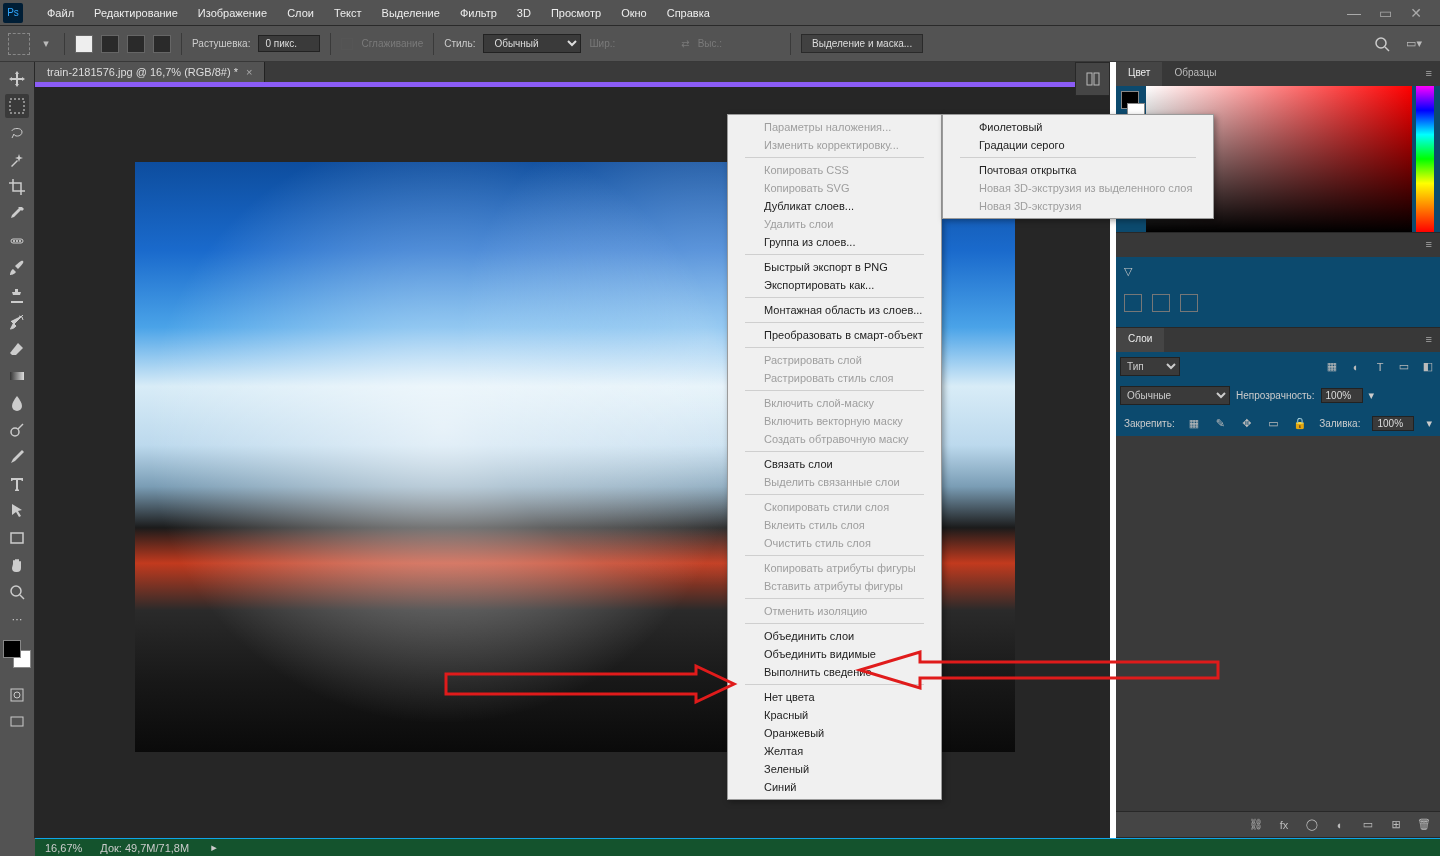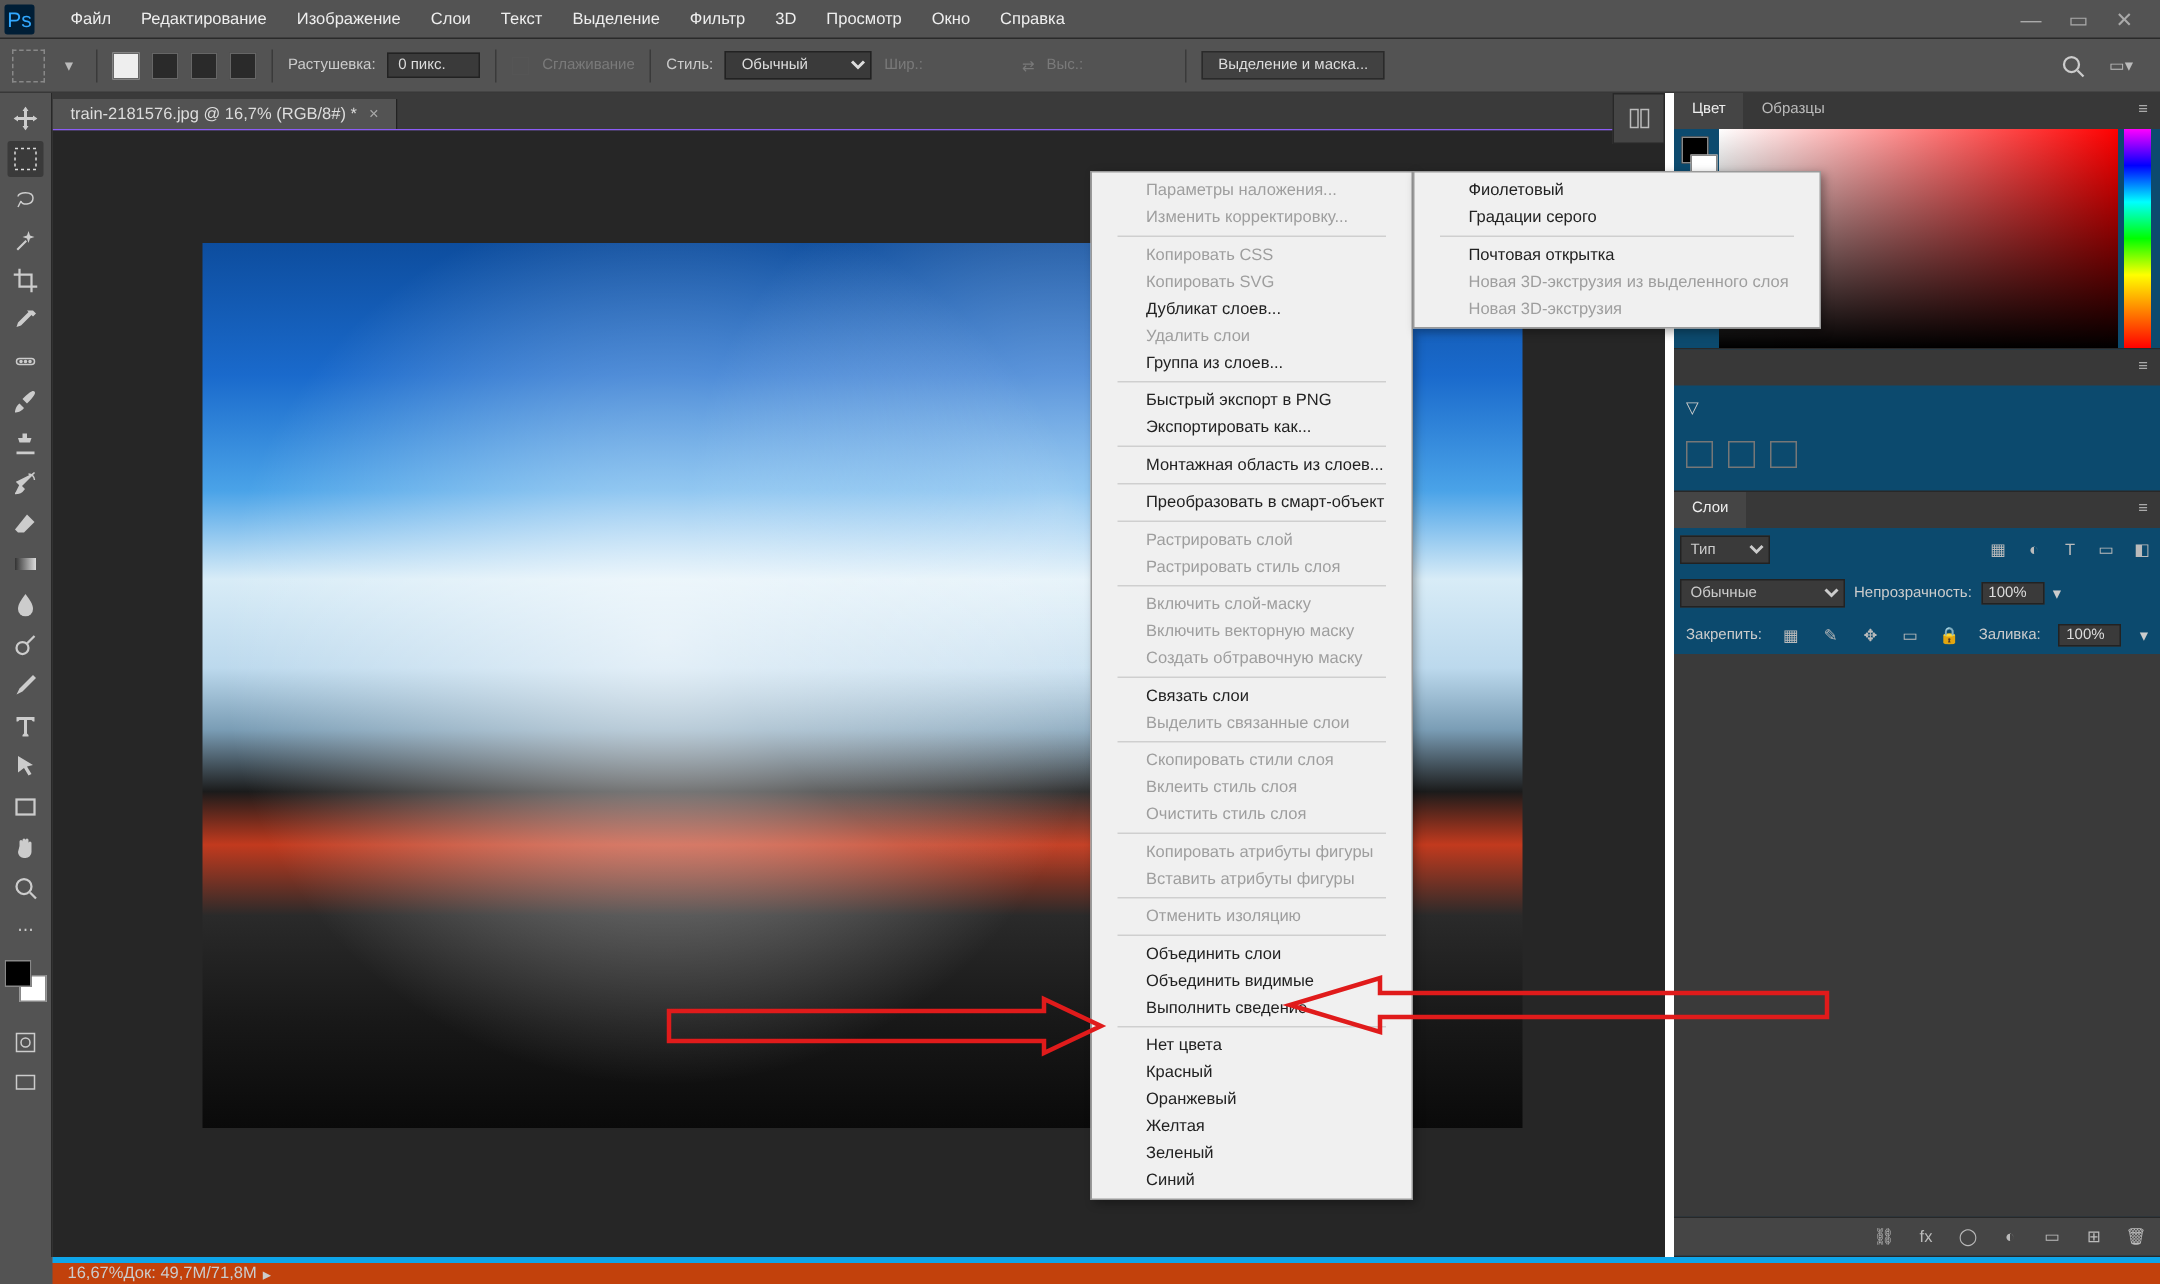--- a/index.html
+++ b/index.html
@@ -1,33 +1,33 @@
 <!DOCTYPE html>
 <html><head>
 <meta charset="utf-8">
 <style>
 *{margin:0;padding:0;box-sizing:border-box;font-family:"Segoe UI",Tahoma,sans-serif;font-size:11px;user-select:none}
 body{background:#535353;width:1440px;height:856px;overflow:hidden;position:relative;color:#ccc}
 .menubar{height:26px;background:#535353;display:flex;align-items:center;padding-left:3px;border-bottom:1px solid #2a2a2a}
-.ps-logo{width:20px;height:20px;background:#001e36;color:#31a8ff;display:flex;align-items:center;justify-content:center;font-weight:normal;font-size:14px;margin-right:14px;border-radius:2px}
+.ps-logo{width:20px;height:20px;background:#001e36;color:#31a8ff;display:flex;align-items:center;justify-content:center;font-weight:normal;font-size:10px;margin-right:14px;border-radius:2px}
 .menubar span[data-name^="menu-"]{padding:0 10px;color:#eee;cursor:default}
 .winctrl{margin-left:auto;display:flex;gap:18px;padding-right:18px;color:#aaa}
 .winctrl span{font-size:14px}
 .optbar{height:36px;background:#535353;display:flex;align-items:center;padding:0 8px;gap:8px;border-bottom:1px solid #383838}
 .opt-tool{width:22px;height:22px;border:1px dashed #888}
 .opt-sep{width:1px;height:22px;background:#3a3a3a;margin:0 2px}
 .opt-sq{width:18px;height:18px;background:#2a2a2a;border:1px solid #666}
 .opt-lbl{color:#ccc;font-size:10px}
 .opt-input{background:#3a3a3a;border:1px solid #222;color:#ddd;padding:2px 6px;font-size:10px;width:62px}
 .opt-select{background:#3a3a3a;border:1px solid #222;color:#ddd;padding:2px 6px;font-size:10px;width:98px}
 .opt-dis{color:#7a7a7a;font-size:10px}
 .opt-btn{background:#414141;border:1px solid #2a2a2a;color:#ddd;padding:3px 10px;font-size:10px}
 .opt-right{margin-left:auto;display:flex;gap:16px;align-items:center;padding-right:10px}
 .icon16{width:16px;height:16px;display:inline-flex;align-items:center;justify-content:center;color:#bbb}
-.tabbar{height:25px;background:#3a3a3a;display:flex;align-items:flex-end;margin-left:35px;border-bottom:1px solid #8b5cf6}
+.tabbar{height:25px;background:#3a3a3a;display:flex;align-items:center;margin-left:35px;border-bottom:5px solid #8b5cf6}
 .doctab{background:#535353;padding:4px 12px;display:flex;align-items:center;gap:8px;color:#ddd;font-size:11px;border-right:1px solid #222}
 .doctab .x{color:#aaa}
 .toolbar{position:absolute;left:0;top:62px;width:35px;bottom:18px;background:#535353;border-right:1px solid #282828;display:flex;flex-direction:column;align-items:center;padding-top:5px;gap:3px}
 .tool{width:24px;height:24px;display:flex;align-items:center;justify-content:center;color:#ccc;border-radius:2px;position:relative}
 .tool.active{background:#3a3a3a}
 .tool svg{width:16px;height:16px}
 .colorsw{width:28px;height:28px;position:relative;margin-top:6px}
 .colorsw .fg{width:18px;height:18px;background:#000;border:1px solid #888;position:absolute;top:0;left:0}
 .colorsw .bg{width:18px;height:18px;background:#fff;border:1px solid #888;position:absolute;bottom:0;right:0}
 .editmodes{margin-top:12px;display:flex;flex-direction:column;gap:3px}
@@ -52,21 +52,21 @@
 .mini-ic{width:18px;height:18px;border:1px solid #777}
 .layer-panel{flex:1;display:flex;flex-direction:column}
 .lyr-opts{padding:5px 4px;display:flex;align-items:center;gap:6px}
 .lyr-opts select{background:#3a3a3a;border:1px solid #222;color:#ccc;font-size:10px;padding:2px;flex:none}
 .lyr-ico-row{display:flex;gap:8px;margin-left:auto}
 .lyr-lbl{color:#ccc;font-size:10px}
 .lyr-val{background:#3a3a3a;border:1px solid #222;color:#ddd;font-size:10px;padding:1px 4px;width:42px}
 .lyr-lock-row{padding:5px 8px;display:flex;align-items:center;gap:12px}
 .lyr-list{flex:1;background:#3a3a3a}
 .lyr-foot{height:26px;background:#454545;border-top:1px solid #282828;display:flex;align-items:center;justify-content:flex-end;gap:12px;padding:0 8px}
-.statusbar{position:absolute;left:35px;right:0;bottom:0;height:18px;background:#c2410c;border-top:4px solid #0ea5e9;display:flex;align-items:center;padding:0 10px;color:#ccc;font-size:10px}
+.statusbar{position:absolute;left:35px;right:0;bottom:0;height:18px;background:#14532d;border-top:1px solid #0ea5e9;display:flex;align-items:center;padding:0 10px;gap:18px;color:#ccc;font-size:10px}
 .ctx-menu{position:absolute;background:#f0f0f0;border:1px solid #9a9a9a;box-shadow:2px 2px 6px rgba(0,0,0,.35);padding:3px 16px;color:#222;font-size:12px}
 .ctx-menu.main{left:727px;top:114px;width:215px}
 .ctx-menu.sub{left:942px;top:114px;width:272px}
 .ctx-item{padding:3px 20px;white-space:nowrap}
 .ctx-item.dis{color:#9e9e9e}
 .ctx-sep{height:1px;background:#cfcfcf;margin:3px 1px}
 .arrow{position:absolute;pointer-events:none}
 .arrow svg{overflow:visible}
 </style>
 </head>

